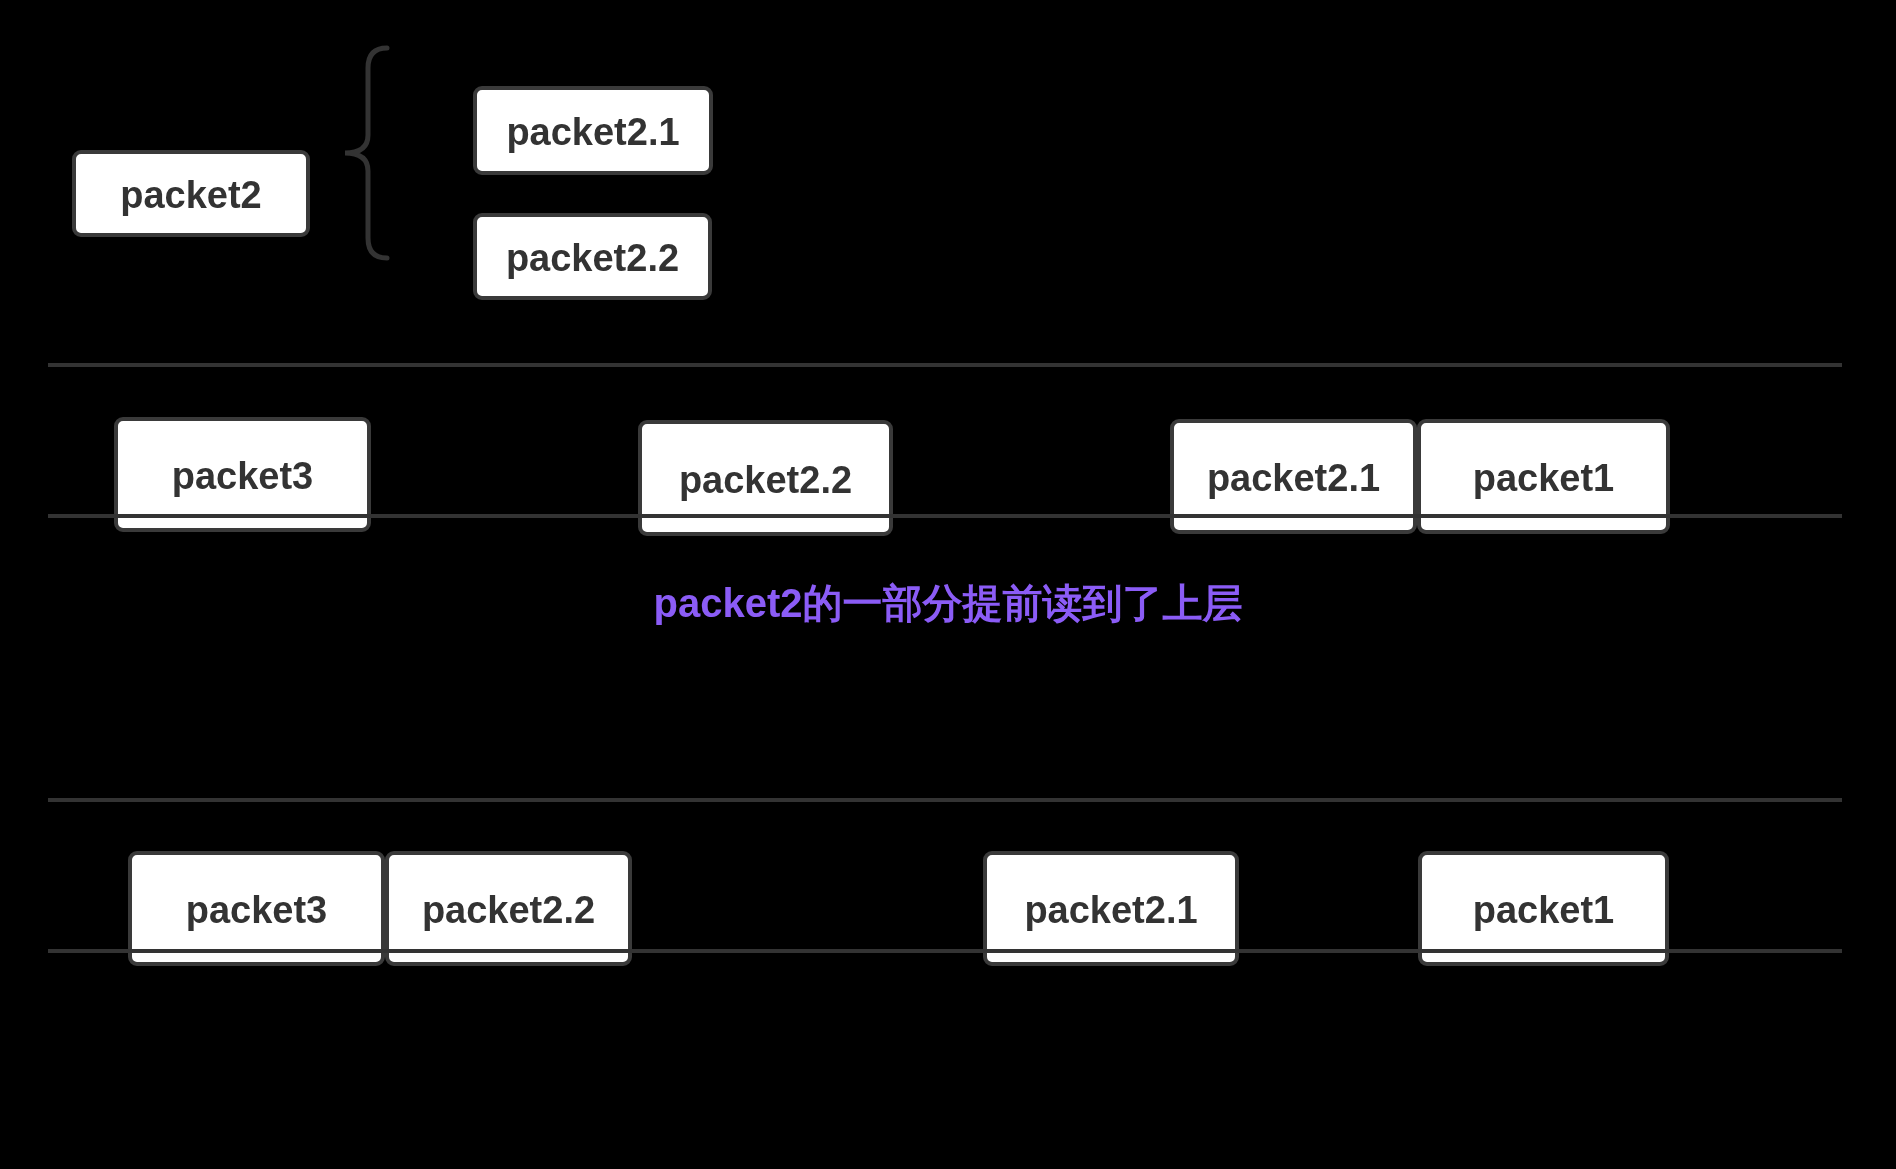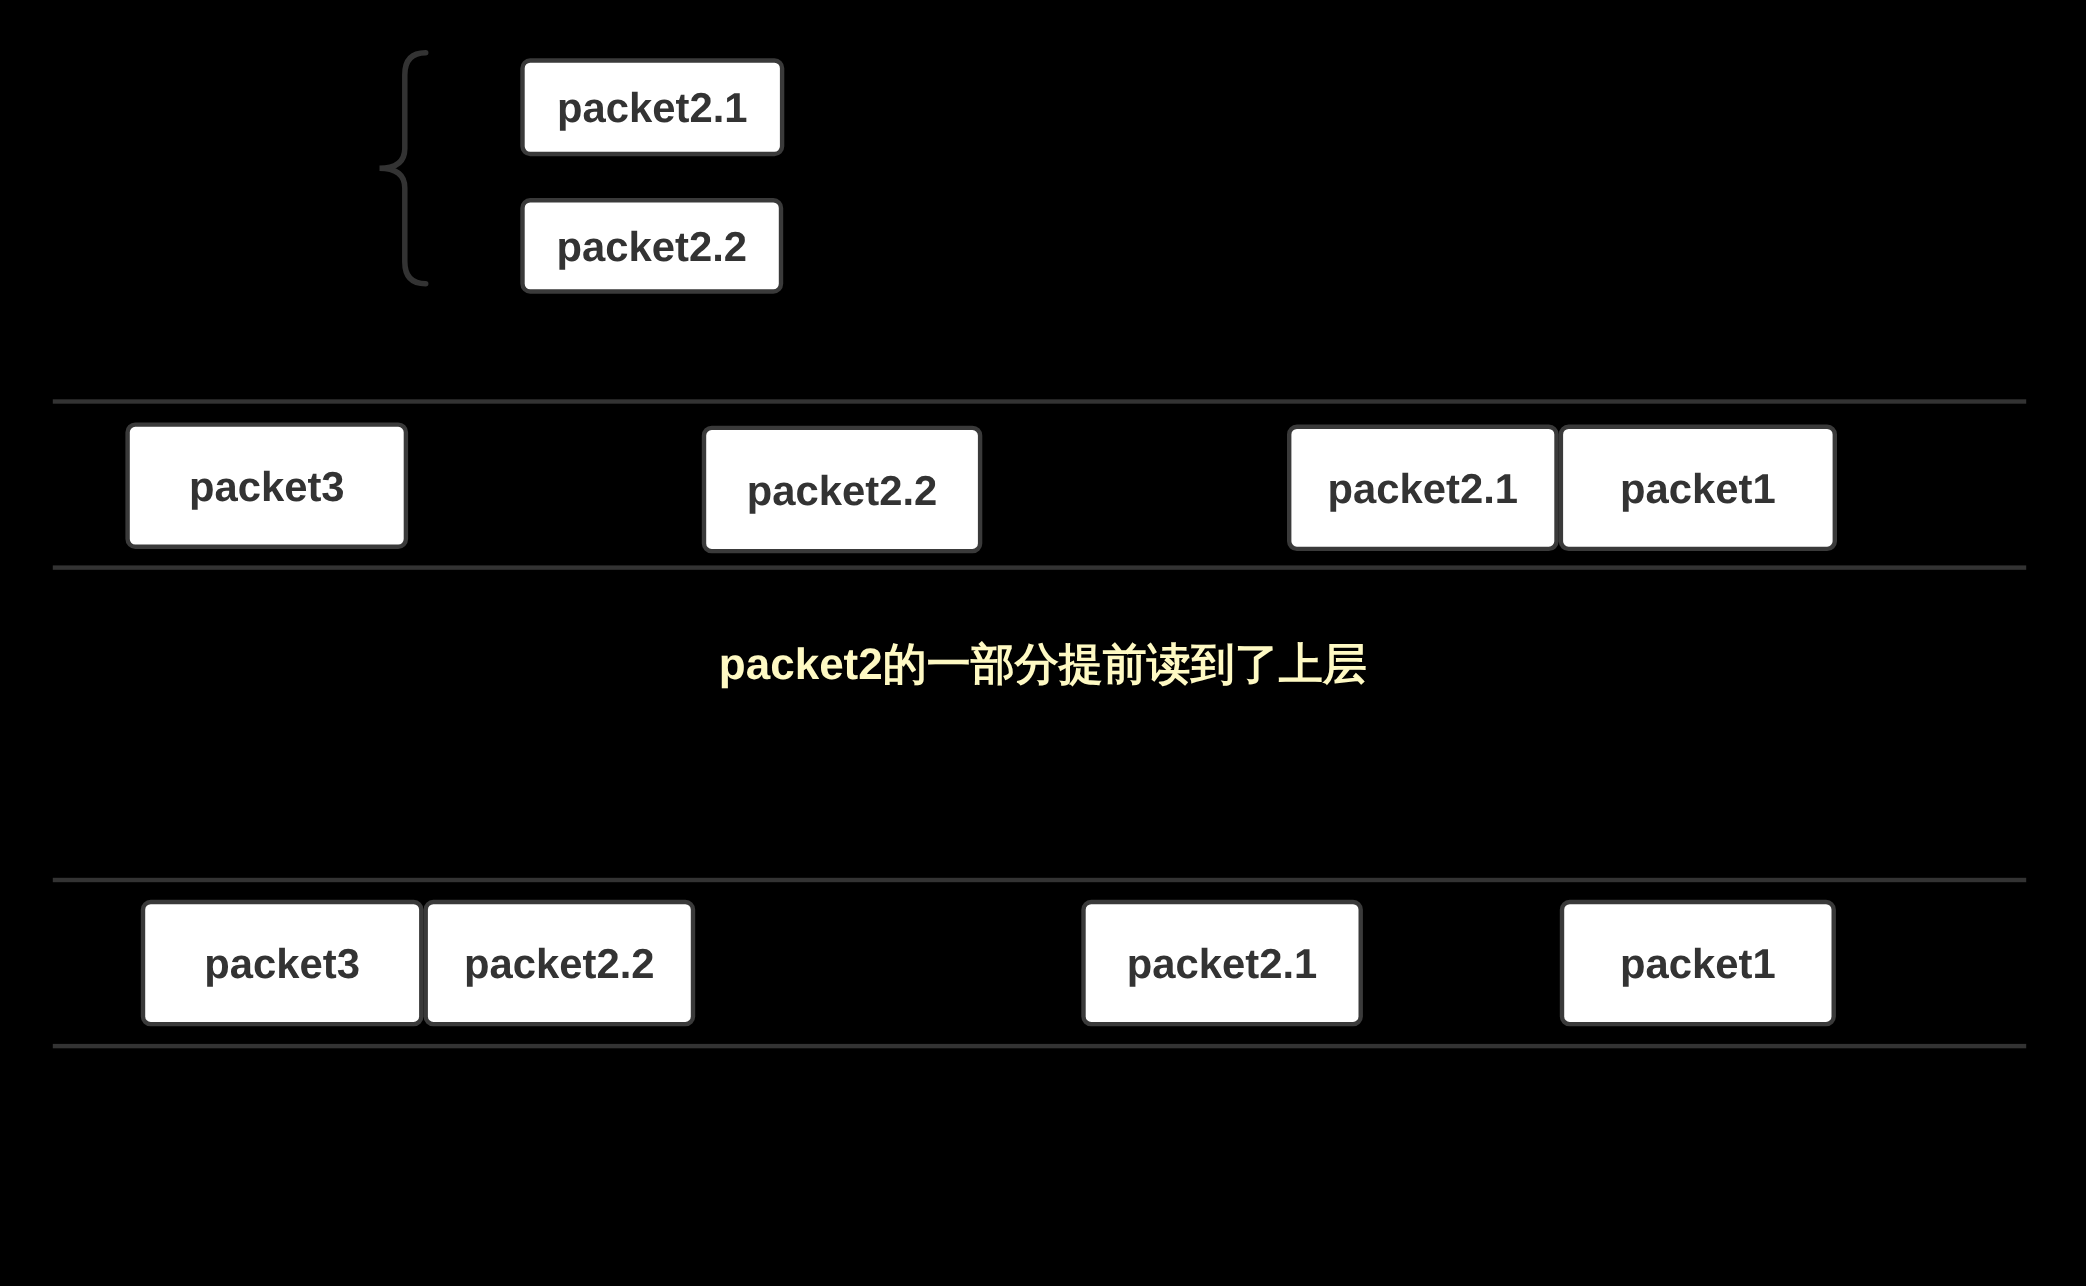--- a/index.html
+++ b/index.html
@@ -9,54 +9,57 @@
     background:#000000;
     overflow:hidden;
     font-family:"Liberation Sans","DejaVu Sans",sans-serif;
   }
   .pbox{
     position:absolute;
     box-sizing:border-box;
     background:#ffffff;
     border:4px solid #3a3a3a;
     border-radius:9px;
-    display:flex;align-items:center;justify-content:center;
+    display:flex;align-items:center;justify-content:center;margin-top:33px;
   }
   .pbox .plabel{
     font-size:38px;
     font-weight:bold;
     color:#333333;
     padding-top:4px;
     white-space:nowrap;
   }
   .hline{
     position:absolute;
     left:48px;width:1794px;height:4px;
     background:#333333;
   }
   .caption{
     position:absolute;
     left:0;width:1896px;
     text-align:center;
-    font-size:40px;font-weight:bold;color:#fef9c3;
+    font-size:40px;font-weight:bold;color:#8b5cf6;
     white-space:nowrap;
   }
   .title{
     position:absolute;
     left:840px;top:106px;
     font-size:50px;font-weight:bold;color:#333333;
     white-space:nowrap;
   }
   .brace{position:absolute;left:340px;top:44px;}
 </style>
 </head>
 <body>
 
 <div class="canvas">
 
+  <div class="pbox" style="left:72px;top:117px;width:238px;height:87px">
+    <span class="plabel">packet2</span>
+  </div>
 
   <svg class="brace" width="52" height="220" viewBox="0 0 52 220">
     <path d="M47 4 Q28 4 28 24 L28 91 Q28 109 5 109 Q28 109 28 127 L28 194 Q28 214 47 214" fill="none" stroke="#333333" stroke-width="5" stroke-linecap="round"></path>
   </svg>
 
   <div class="pbox" style="left:473px;top:53px;width:240px;height:89px">
     <span class="plabel">packet2.1</span>
   </div>
 
   <div class="pbox" style="left:473px;top:180px;width:239px;height:87px">

